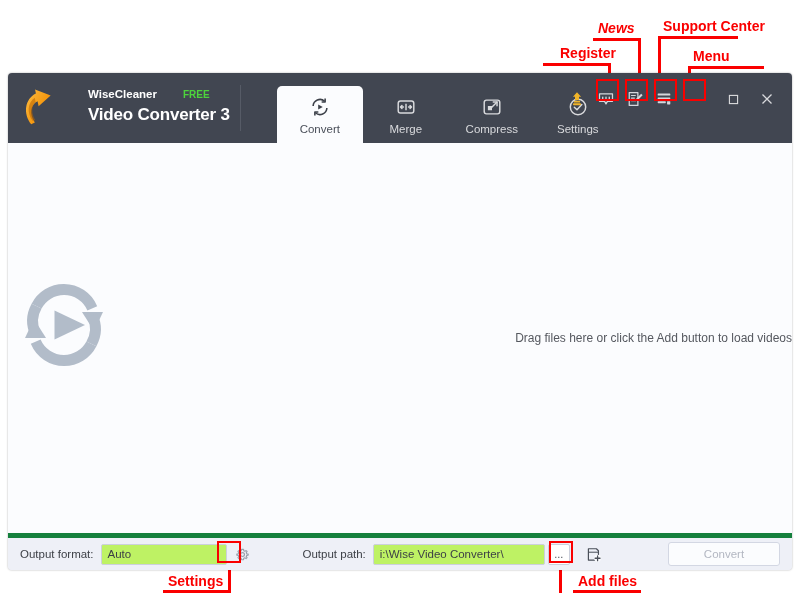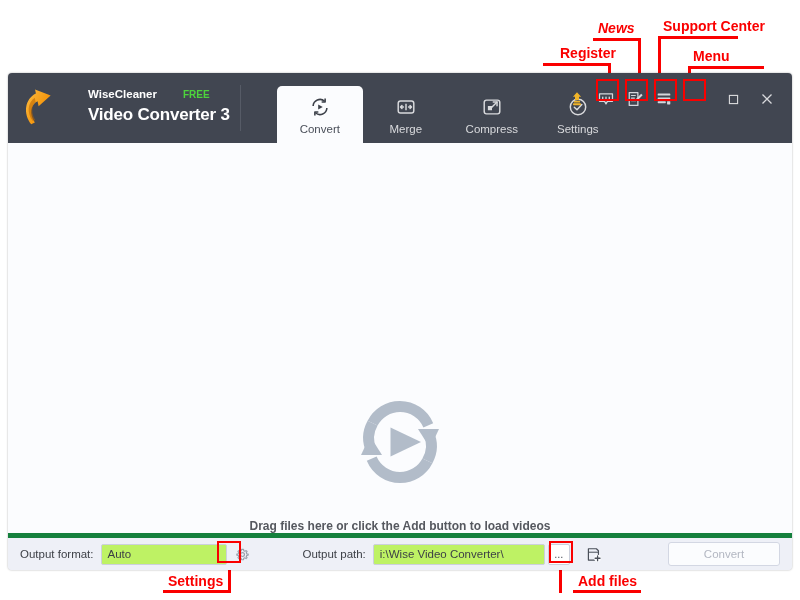--- a/index.html
+++ b/index.html
@@ -164,24 +164,23 @@
     cursor: pointer;
   }
   .win-btn svg { display: block; }
 
   
   #workspace {
     flex: 1 1 auto;
     background: #fbfcfe;
     position: relative;
     display: flex;
-    flex-direction: column;
-    align-items: center;
-    justify-content: flex-end;
-    font-weight: bold;
+    flex-direction: row;
+    align-items: center;
+    justify-content: space-between;
   }
   #drop-graphic { margin-bottom: 22px; }
   #drop-hint {
     font-size: 12px;
     color: #55585f;
   }
 
   
   #bottombar {
     flex: 0 0 auto;

